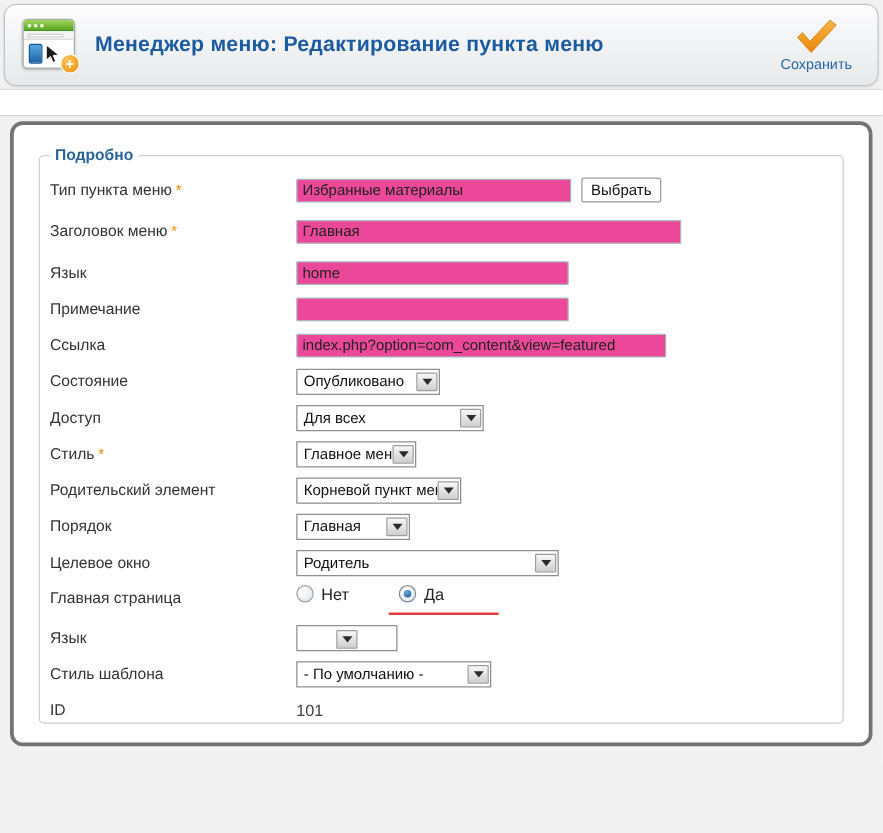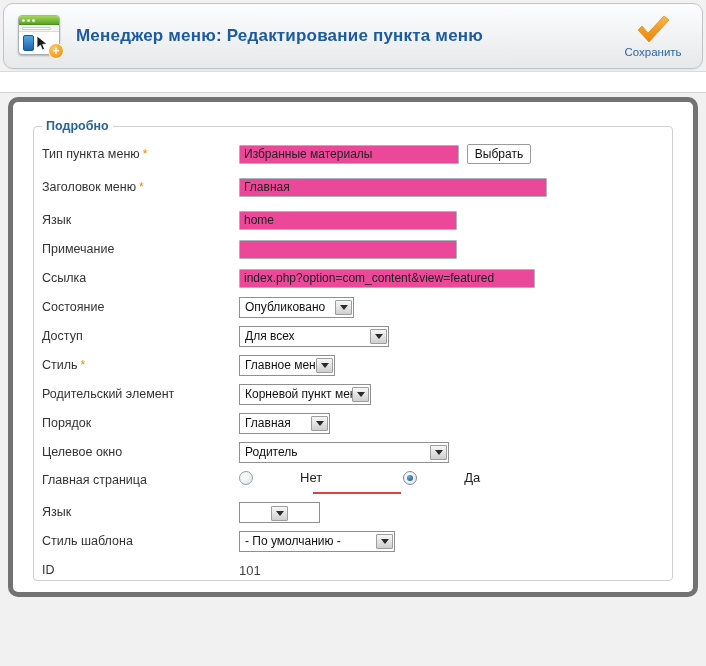--- a/index.html
+++ b/index.html
@@ -58,21 +58,21 @@
   .substrip {
     margin-top:2px; height:22px; background:#fff;
     border-top:1px solid #dadada; border-bottom:1px solid #d2d2d2;
   }
 
   
   .panel {
     margin:4px 8px 0 8px;
     height:500px;
     background:#fff;
-    border:5px solid #737373;
+    border:3px solid #737373;
     border-radius:10px;
     padding:17px 20px 0 20px;
   }
   fieldset.details {
     border:1px solid #ccd0d4; border-radius:4px;
     margin:0; padding:10px 10px 12px 8px;
     height:462px;
   }
   legend.details-legend {
     color:#2a6496; font-weight:bold; font-size:12.5px;
@@ -122,21 +122,21 @@
   .w-access { width:150px; }
   .w-menu   { width:96px;  }
   .w-parent { width:132px; }
   .w-order  { width:91px;  }
   .w-target { width:210px; }
   .w-lang   { width:81px;flex-direction:column;  }
   .w-tmpl   { width:156px; }
 
   
   .radio-row-wrap { display:flex; flex-direction:column; }
-  .radio-line { display:flex; align-items:flex-end;gap:41px; }
+  .radio-line { display:flex; align-items:flex-start; }
   .radio {
     width:14px; height:14px; border-radius:50%;
     border:1px solid #9aa0a6;
     background:radial-gradient(circle at 30% 30%, #ffffff, #dfe3e6);
     display:inline-flex; align-items:center; justify-content:center;
     cursor:pointer; flex:none;
   }
   .radio.checked { border-color:#7b8a99; }
   .radio.checked::after {
     content:""; width:6px; height:6px; border-radius:50%;

